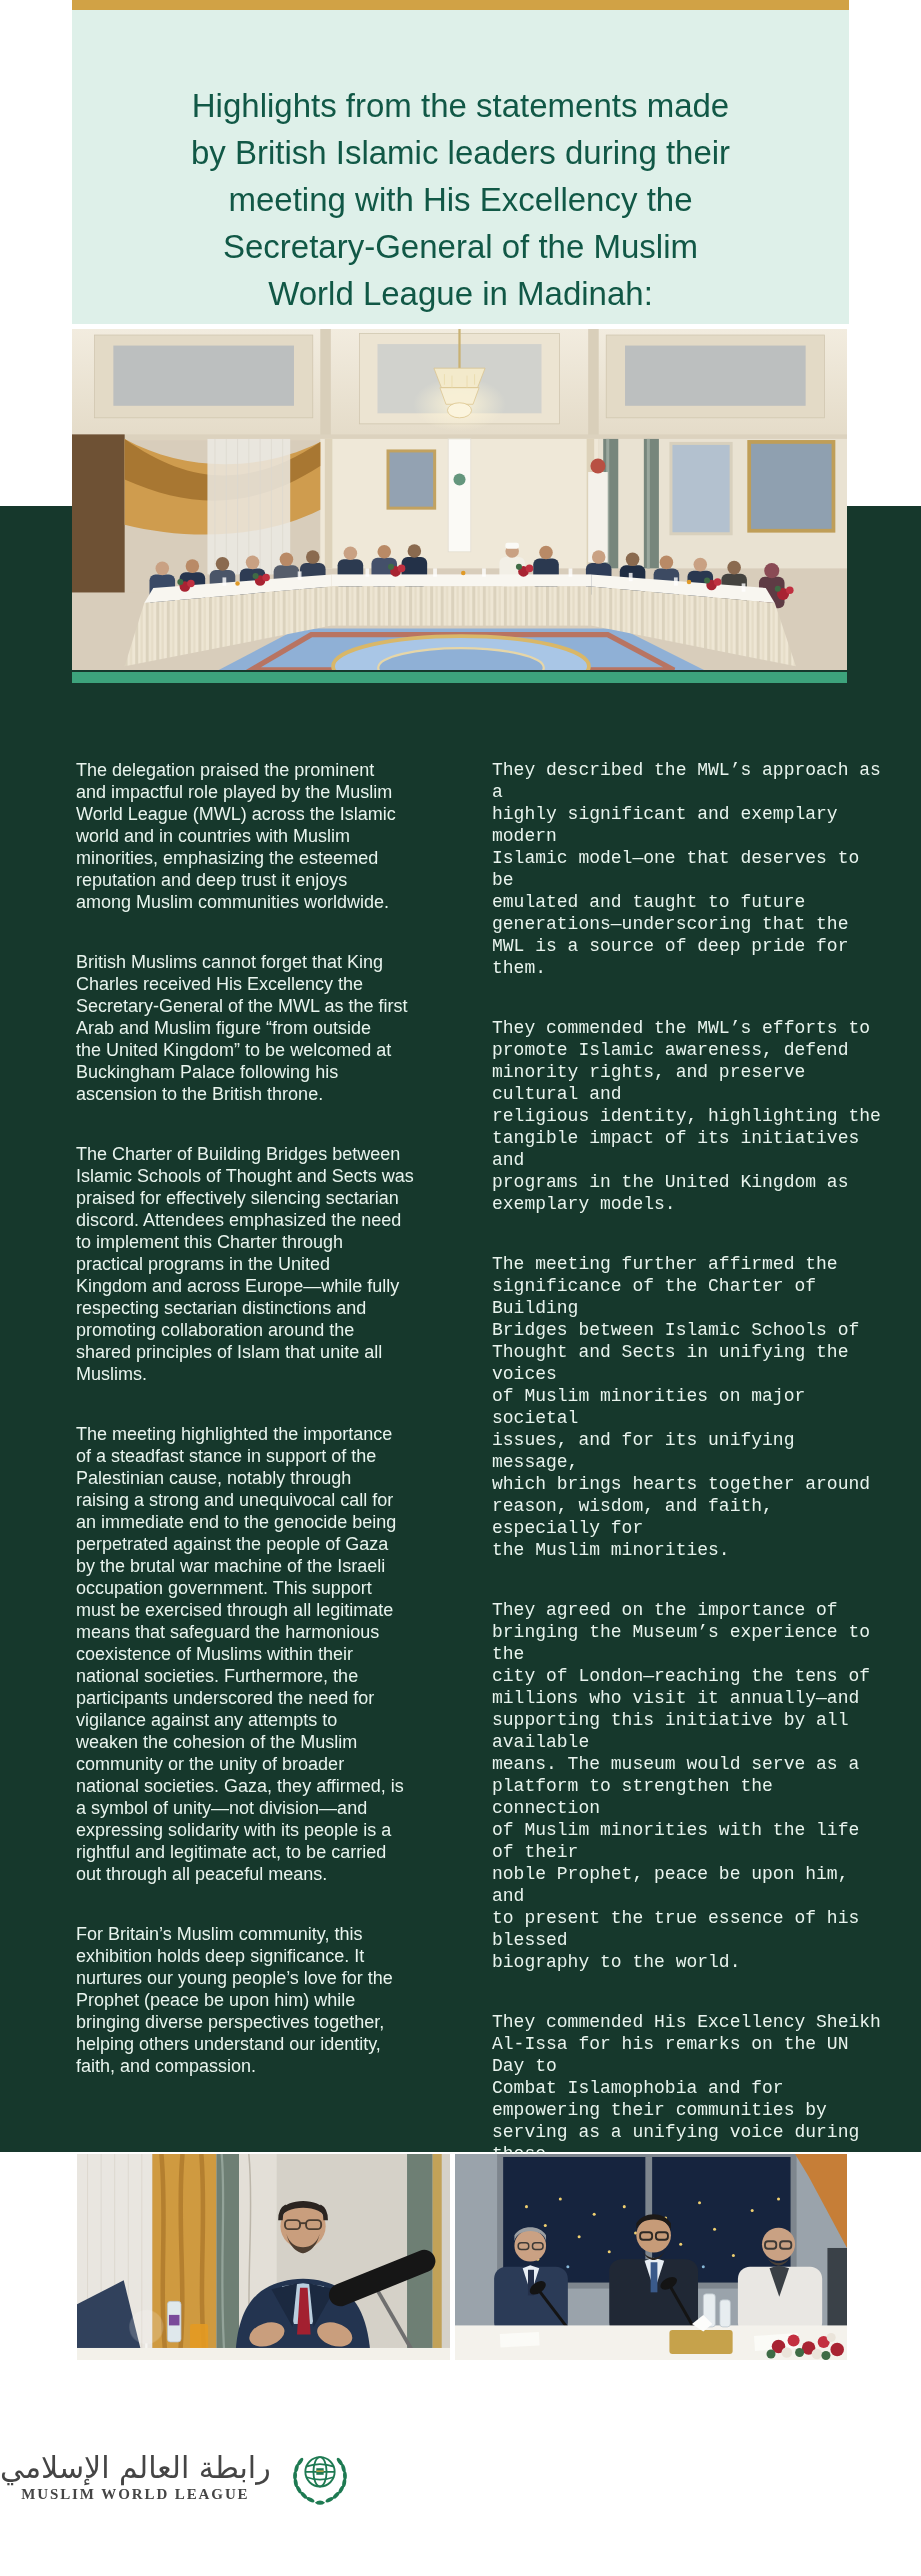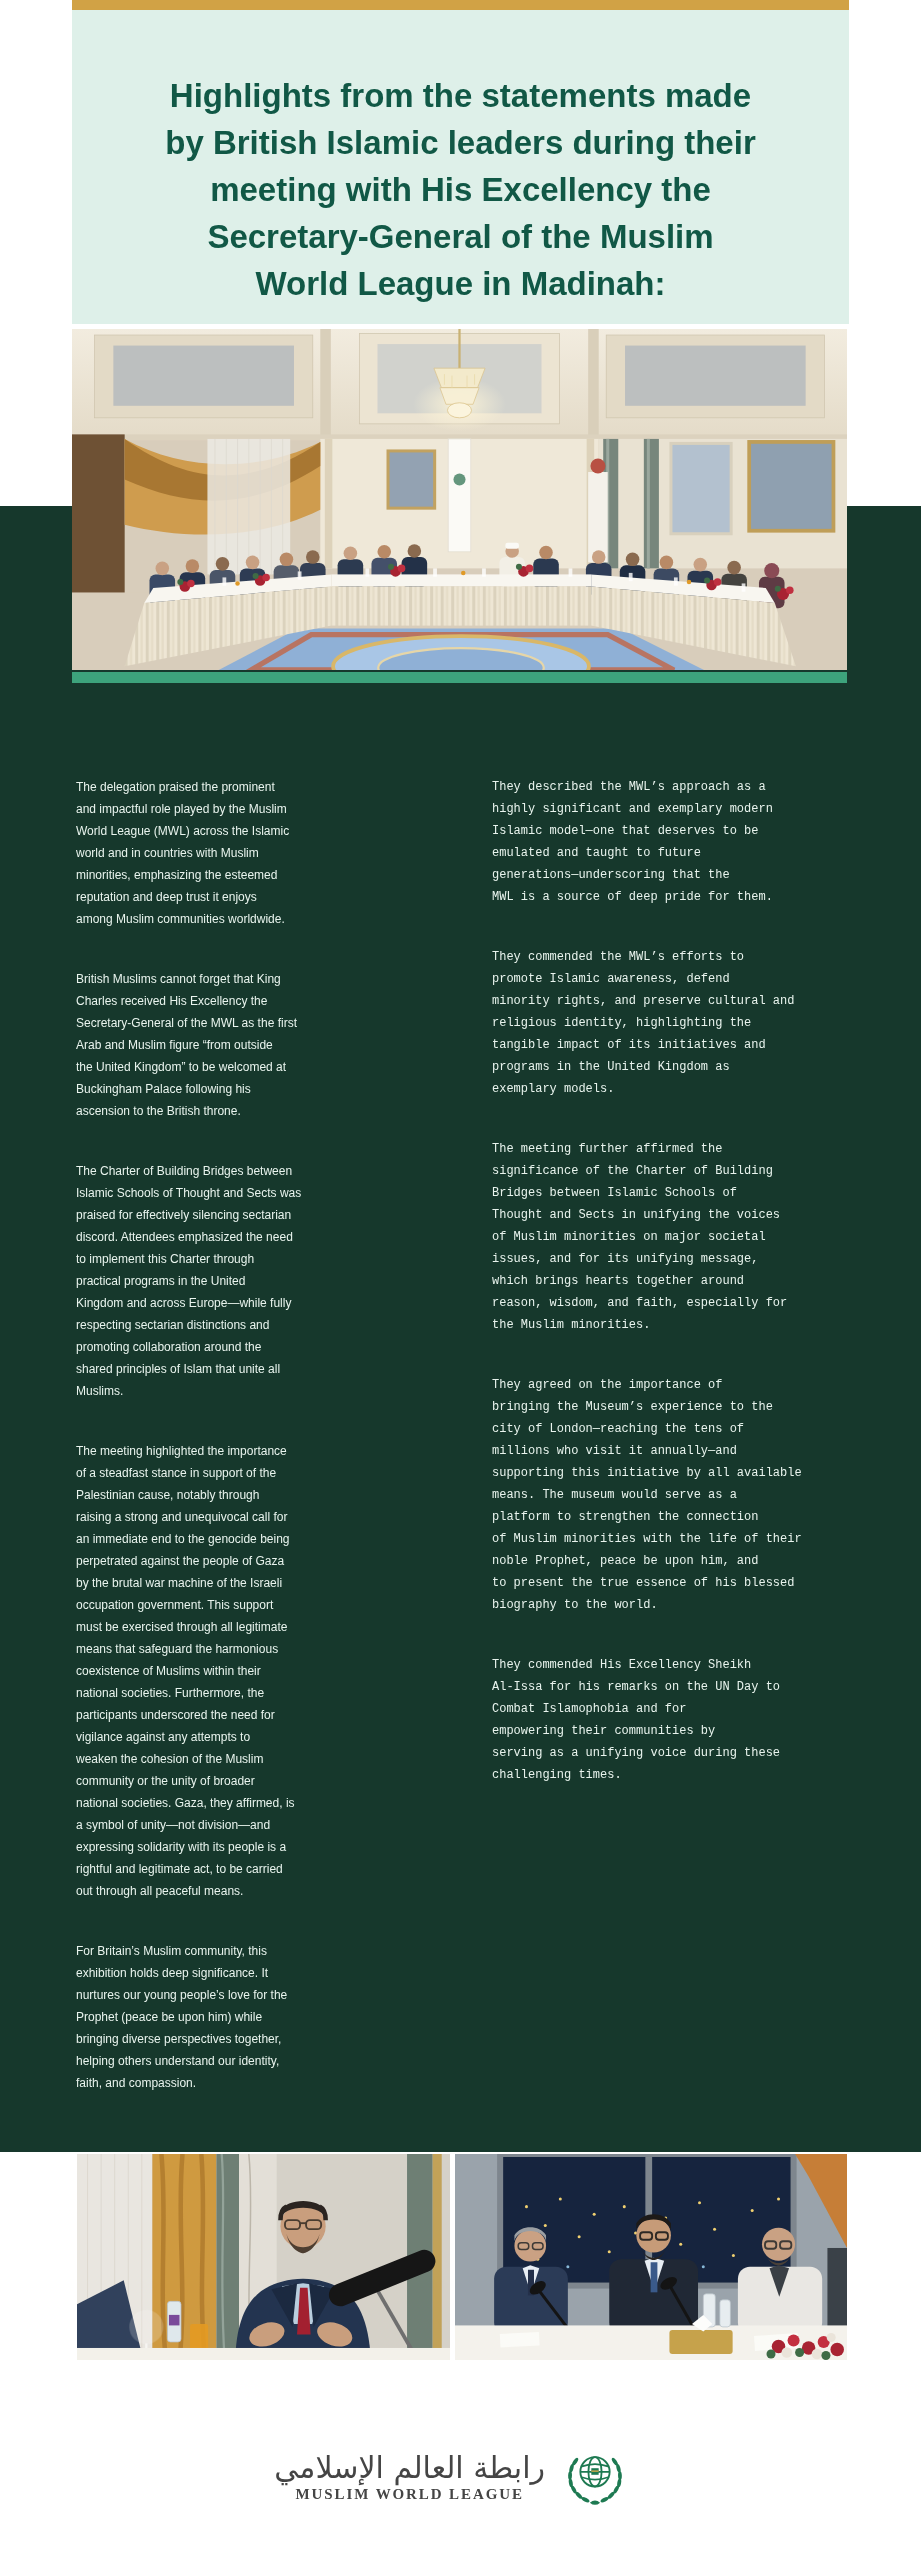--- a/index.html
+++ b/index.html
@@ -1,32 +1,32 @@
 <!DOCTYPE html>
 <html style="font-size:12px"><head>
 <meta charset="utf-8">
 <style>
   html,body{margin:0;padding:0;background:#ffffff;}
   .page{position:relative;width:921px;height:2576px;background:#ffffff;overflow:hidden;
         font-family:"Liberation Sans",sans-serif;}
   .green-bg{position:absolute;left:0;top:506px;width:921px;height:1646px;background:#16382c;}
   .gold-bar{position:absolute;left:72px;top:0;width:777px;height:9.8px;background:#d1a245;}
   .header-box{position:absolute;left:72px;top:9.8px;width:777px;height:314px;background:#def0e9;}
-  .title{margin:6px;padding-top:56px;text-align:center;font-size:33px;line-height:47px;
-         font-weight:bold;color:#115846;white-space:pre-line;}
+  .title{margin:16px;padding-top:56px;text-align:center;font-size:33px;line-height:47px;
+         font-weight:normal;color:#115846;white-space:pre-line;}
   .main-photo{position:absolute;left:72px;top:329px;width:775px;height:341px;background:#d8cdbb;}
   .teal-bar{position:absolute;left:72px;top:672px;width:775px;height:10.5px;background:#3da37c;}
-  .col{position:absolute;top:776px;width:395px;color:#e9f4ee;font-size:12px;line-height:22px;}
+  .col{position:absolute;top:759px;width:395px;color:#e9f4ee;font-size:18px;line-height:22px;}
   .col-left{left:76px;}
   .col-right{left:492px;font-family:Liberation Mono, monospace;}
   .para{white-space:pre-line;margin:0 0 38px 0;}
   .photo{position:absolute;overflow:hidden;background:#cfc9bd;}
   .photo-bl{left:77px;top:2154px;width:373px;height:206px;}
   .photo-br{left:455px;top:2154px;width:392px;height:206px;}
-  .footer{position:absolute;left:0;top:2444px;width:902px;display:flex;justify-content:center;
+  .footer{position:absolute;left:0;top:2444px;width:902px;display:flex;
           align-items:center;gap:16.6px;}
   .logo-text{text-align:center;}
   .logo-ar{font-family:"DejaVu Sans",sans-serif;font-size:30px;line-height:1.15;color:#454545;}
   .logo-en{font-family:"Liberation Serif",serif;font-size:15px;letter-spacing:1.9px;
            color:#454545;font-weight:700;margin-top:1px;}
   svg{display:block;}
 </style>
 </head>
 <body>
 

